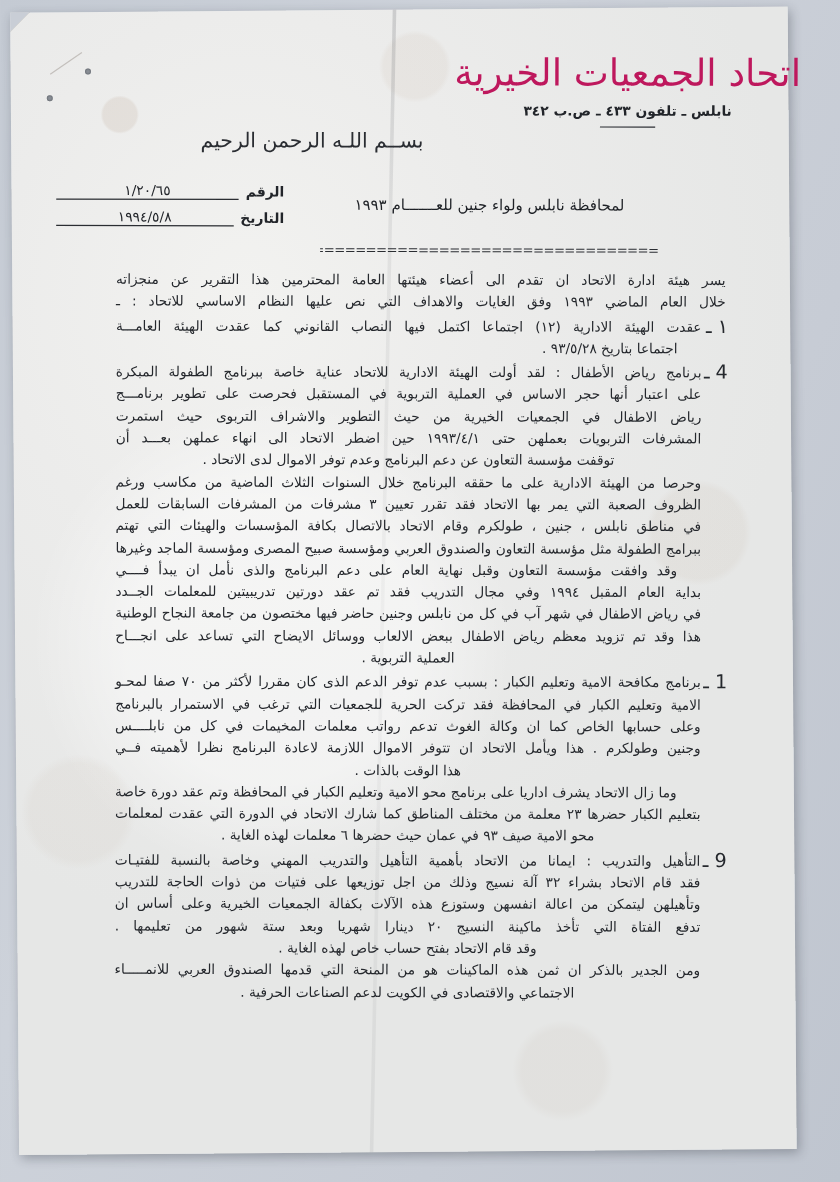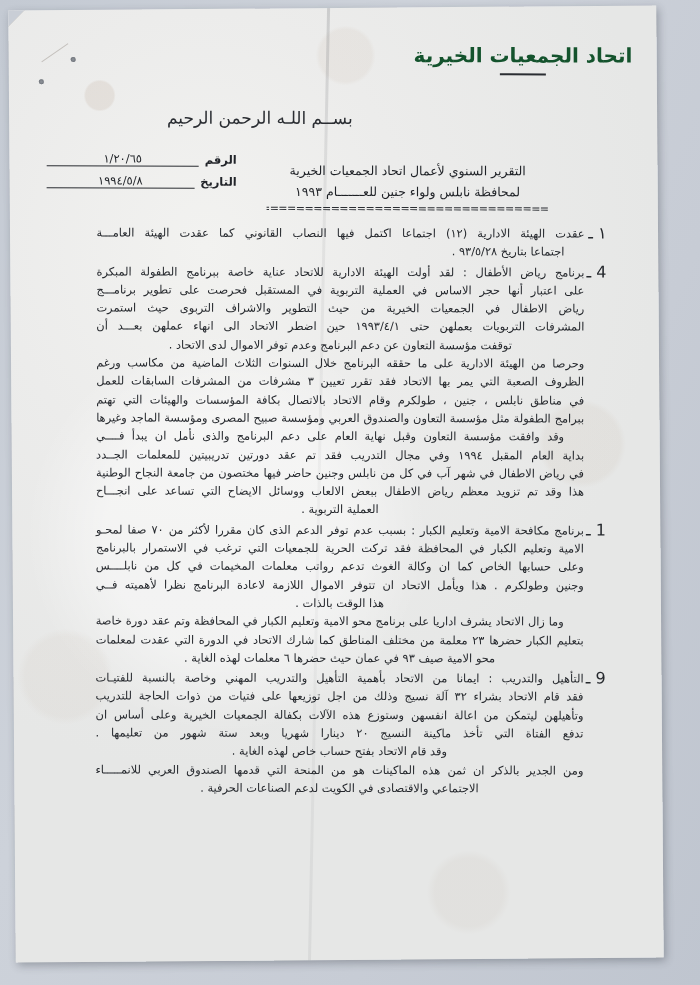--- a/index.html
+++ b/index.html
@@ -100,24 +100,24 @@
   
   #letterhead {
     position: absolute;
     right: 28px;
     top: 44px;
     width: 300px;
     text-align: center;
   }
   #org-name {
     font-family: "DejaVu Sans", sans-serif;
-    font-size: 20px;
-    font-weight: 700;
+    font-size: 31px;
+    font-weight: 400;
     letter-spacing: 0.5px;
-    color: #14532d;
+    color: #be185d;
     line-height: 1.15;
   }
   #org-region {
     font-size: 12.5px;
     font-weight: 700;
     margin-top: 9px;
     color: #22252a;
   }
   #org-contact {
     font-size: 11.5px;
@@ -238,44 +238,48 @@
   <div id="corner-fold"></div>
   <div class="staple-hole" id="staple-hole-1"></div>
   <div class="staple-hole" id="staple-hole-2"></div>
   <div id="staple-line"></div>
 </div>
 
 <div id="content">
 
   <div id="letterhead">
     <div id="org-name">اتحاد الجمعيات الخيرية</div>
+    <div id="org-contact">نابلس ـ تلفون ٤٣٣ ـ ص.ب ٣٤٢</div>
     <div id="letterhead-rule"></div>
   </div>
 
   <div id="basmala">بســم اللـه الرحمن الرحيم</div>
 
   <div id="ref-block">
     <div class="ref-row">
       <span class="ref-label">الرقم</span>
       <span class="ref-value">١/٢٠/٦٥</span>
     </div>
     <div class="ref-row">
       <span class="ref-label">التاريخ</span>
       <span class="ref-value">١٩٩٤/٥/٨</span>
     </div>
   </div>
 
   <div id="doc-title">
-    <div>التقرير السنوي لأعمال اتحاد الجمعيات الخيرية</div>
     <div>لمحافظة نابلس ولواء جنين للعـــــــام ١٩٩٣</div>
   </div>
   <div id="title-divider">=======================================</div>
 
   <div id="body-text">
 
+    <div class="para">
+      <div class="para-line j">يسر هيئة ادارة الاتحاد ان تقدم الى أعضاء هيئتها العامة المحترمين هذا التقرير عن منجزاته</div>
+      <div class="para-line j">خلال العام الماضي ١٩٩٣ وفق الغايات والاهداف التي نص عليها النظام الاساسي للاتحاد : ـ</div>
+    </div>
 
     <div class="para num-item">
       <span class="item-num">١ ـ</span>
       <div class="para-line j">عقدت الهيئة الادارية (١٢) اجتماعا اكتمل فيها النصاب القانوني كما عقدت الهيئة العامـــة</div>
       <div class="para-line right-line indent">اجتماعا بتاريخ ٩٣/٥/٢٨ .</div>
     </div>
 
     <div class="para num-item">
       <span class="item-num">4 ـ</span>
       <div class="para-line j">برنامج رياض الأطفال : لقد أولت الهيئة الادارية للاتحاد عناية خاصة ببرنامج الطفولة المبكرة</div>

